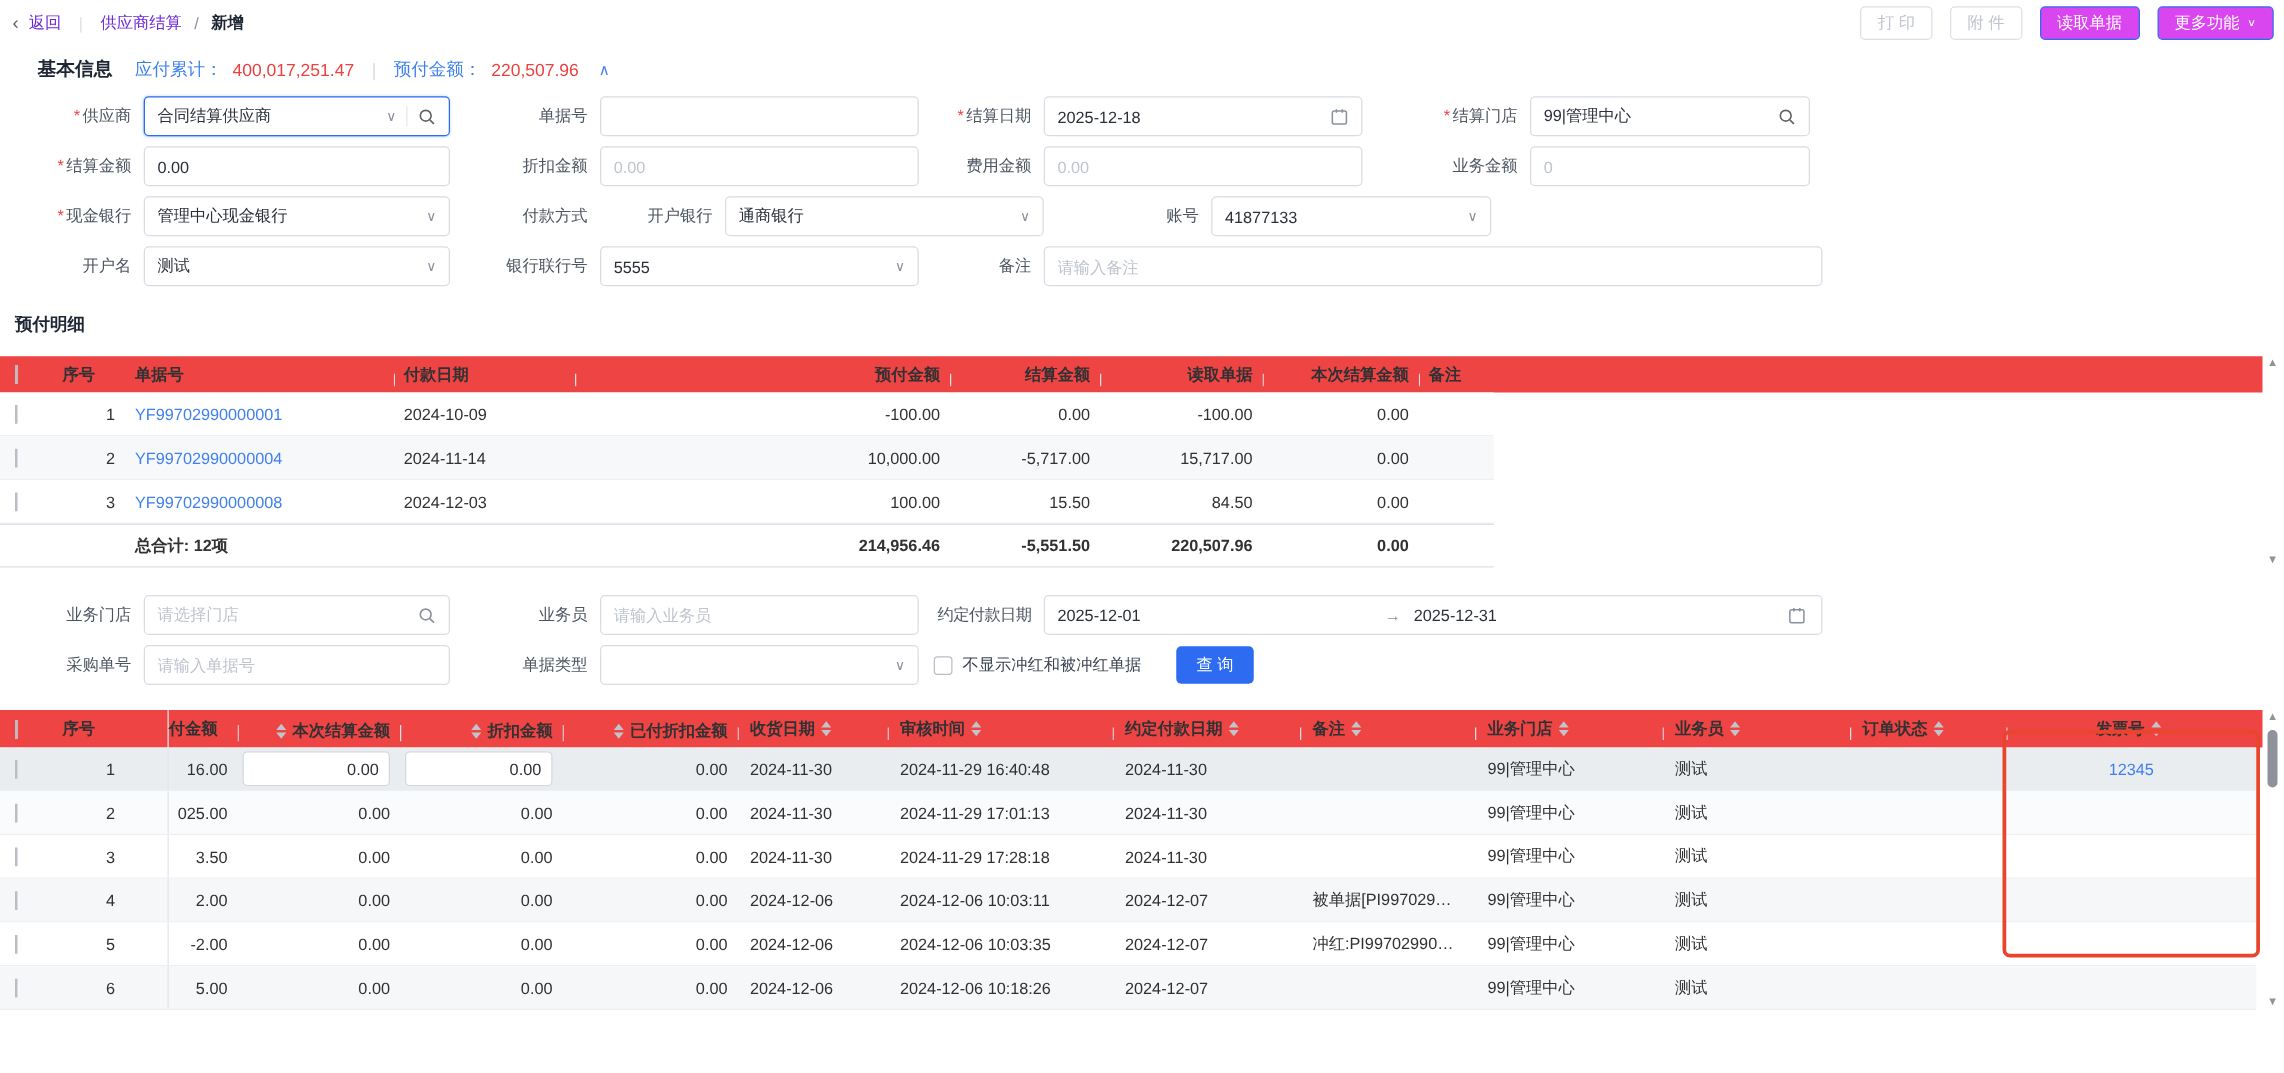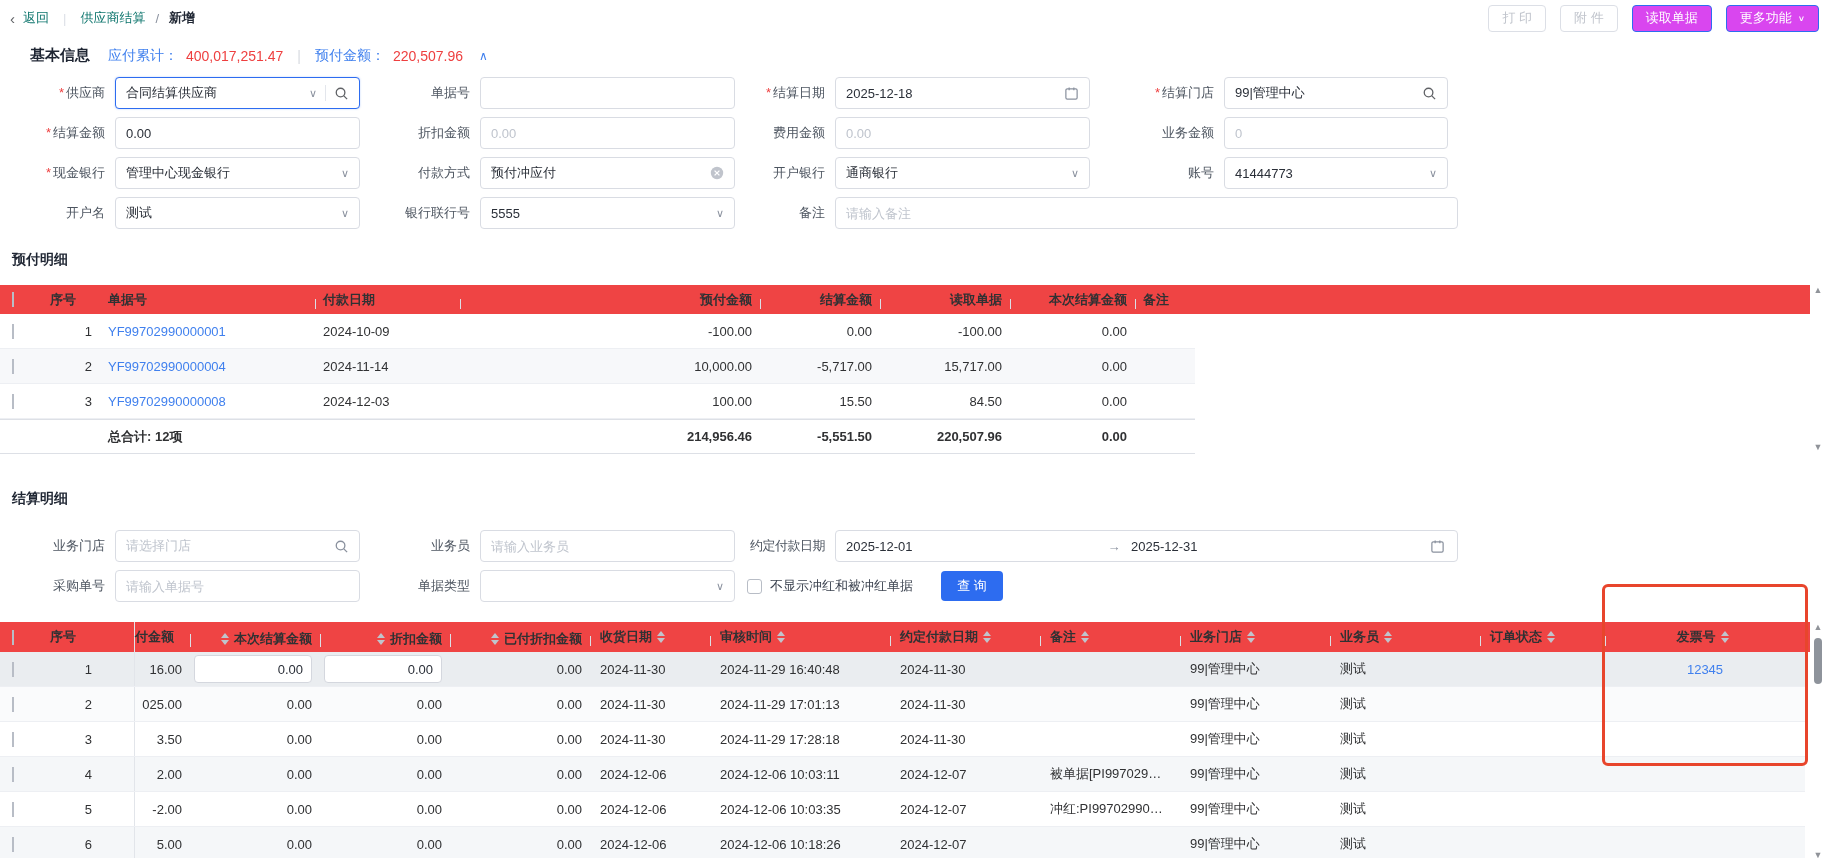--- a/index.html
+++ b/index.html
@@ -4,21 +4,21 @@
 <style>
   * { box-sizing: border-box; margin: 0; padding: 0; }
   html,body { background:#fff; }
   .page { position:relative; width:1827px; height:858px; overflow:hidden; background:#fff;
           font-family:"Liberation Sans", sans-serif; font-size:13px; color:#303133; }
 
   
   .topbar { height:32px; display:flex; align-items:center; padding:4px 6px 0 10px; }
   .crumb { display:flex; align-items:center; gap:8px; font-size:13px; }
   .back-chev { color:#606266; font-size:15px; }
-  .crumb .muted { color:#0f766e; }
+  .crumb .muted { color:#6d28d9; }
   .crumb .vsep { color:#dcdfe6; margin:0 6px; }
   .crumb .slash { color:#8a919e; margin:0 2px; }
   .crumb .current { color:#1f2633; font-weight:700; }
   .topbtns { margin-left:auto; display:flex; gap:14px; padding-right:2px; }
   .btn { height:27px; padding:0 13px; border-radius:4px; font-size:13px; display:flex; align-items:center; cursor:pointer; white-space:nowrap; }
   .btn.ghost { border:1px solid #dcdfe6; background:#fff; color:#c0c4cc; }
   .btn.primary { background:#d946ef; border:1px solid #2d6cf0; color:#fff; }
   .btn .caret { margin-left:6px; font-size:10px; transform:scaleY(.8); }
 
   
@@ -210,38 +210,28 @@
         </div>
     </div>
 
     <div class="frow">
       <span class="flab w95"><span class="star">*</span><span>现金银行</span></span>
       <div class="ctrl i245">
         <span class="val">管理中心现金银行</span>
           <span class="chev">∨</span>
       </div>
       <span class="flab w110">付款方式</span>
-      <div class="ctrl i255">
-        <span class="val">预付冲应付</span>
-        <span class="icon">
-          <svg width="14" height="14" viewBox="0 0 14 14">
-              <circle cx="7" cy="7" r="6.2" fill="#c0c4cc"></circle>
-              <line x1="4.6" y1="4.6" x2="9.4" y2="9.4" stroke="#fff" stroke-width="1.3"></line>
-              <line x1="9.4" y1="4.6" x2="4.6" y2="9.4" stroke="#fff" stroke-width="1.3"></line>
-            </svg>
-        </span>
-      </div>
       <span class="flab w90">开户银行</span>
       <div class="ctrl i255">
         <span class="val">通商银行</span>
           <span class="chev">∨</span>
       </div>
       <span class="flab w124">账号</span>
       <div class="ctrl i224">
-        <span class="val">41444773</span>
+        <span class="val">41877133</span>
           <span class="chev">∨</span>
       </div>
     </div>
 
     <div class="frow">
       <span class="flab w95">开户名</span>
       <div class="ctrl i245">
         <span class="val">测试</span>
           <span class="chev">∨</span>
       </div>
@@ -316,21 +306,20 @@
         <div class="cell p-m3 num">220,507.96</div>
         <div class="cell p-m4 num">0.00</div>
       </div>
     <div class="vscroll">
       <span class="varrow">▲</span>
       <div class="vtrack"></div>
       <span class="varrow">▼</span>
     </div>
   </div>
 
-  <div class="sect-title" style="margin-top:36px;">结算明细</div>
   <div class="filters">
     <div class="frow">
       <span class="flab w95">业务门店</span>
       <div class="ctrl i245">
         <span class="val ph">请选择门店</span>
         <span class="icon">
           <svg width="15" height="15" viewBox="0 0 16 16">
               <circle cx="7" cy="7" r="4.6" fill="none" stroke="#8a919e" stroke-width="1.4"></circle>
               <line x1="10.5" y1="10.5" x2="14" y2="14" stroke="#8a919e" stroke-width="1.4"></line>
             </svg>

